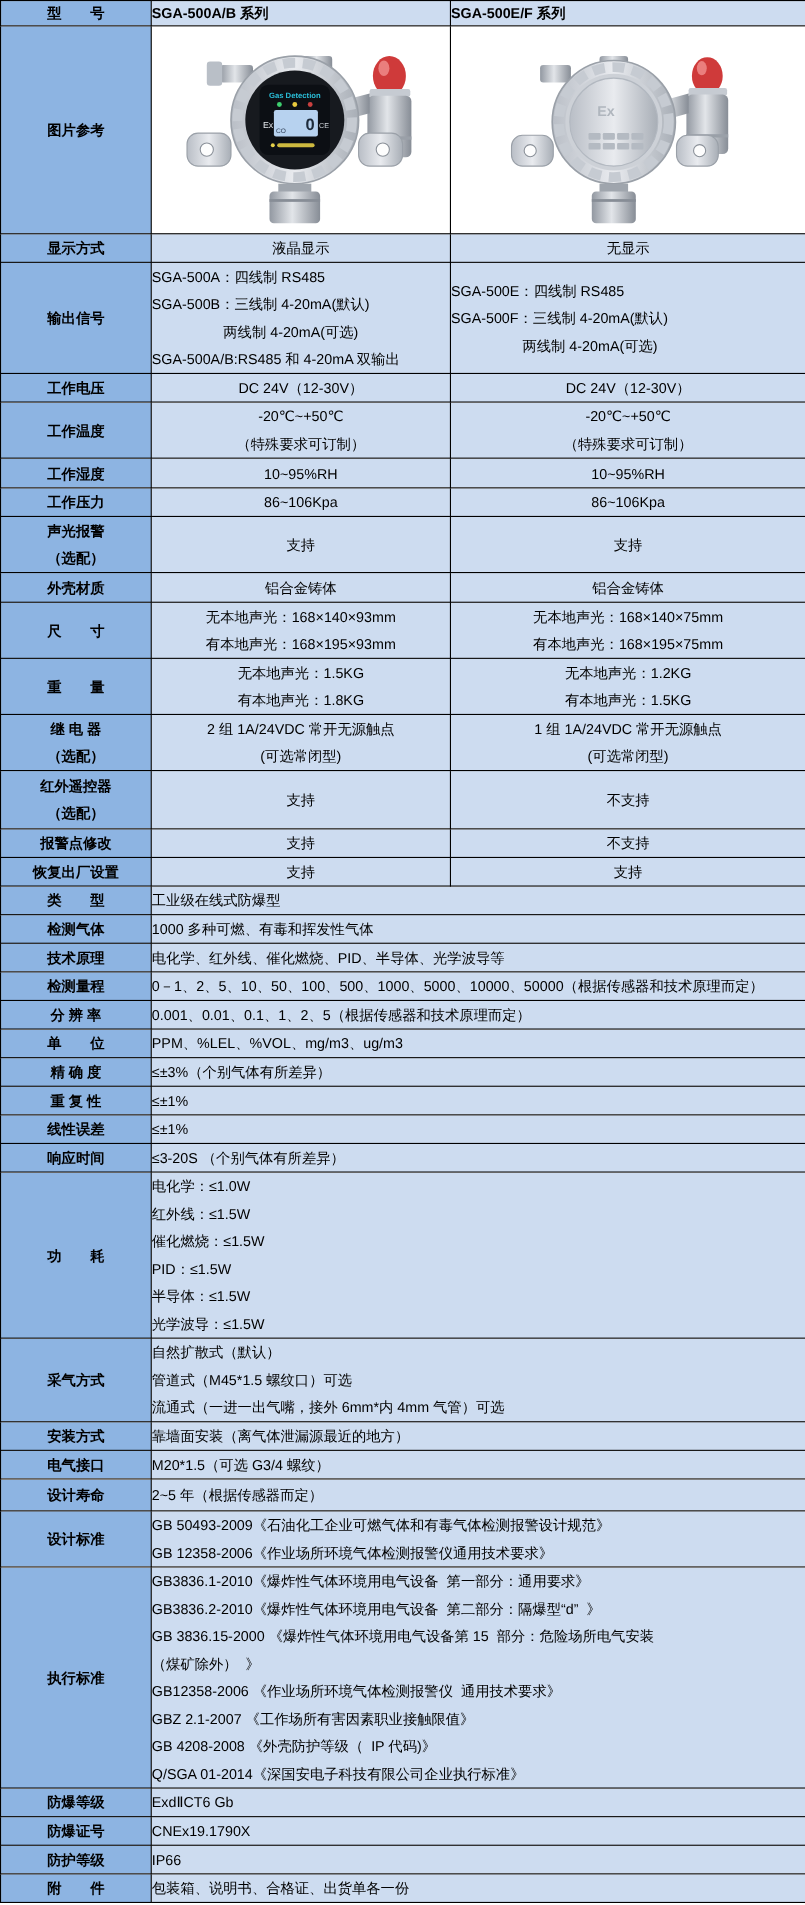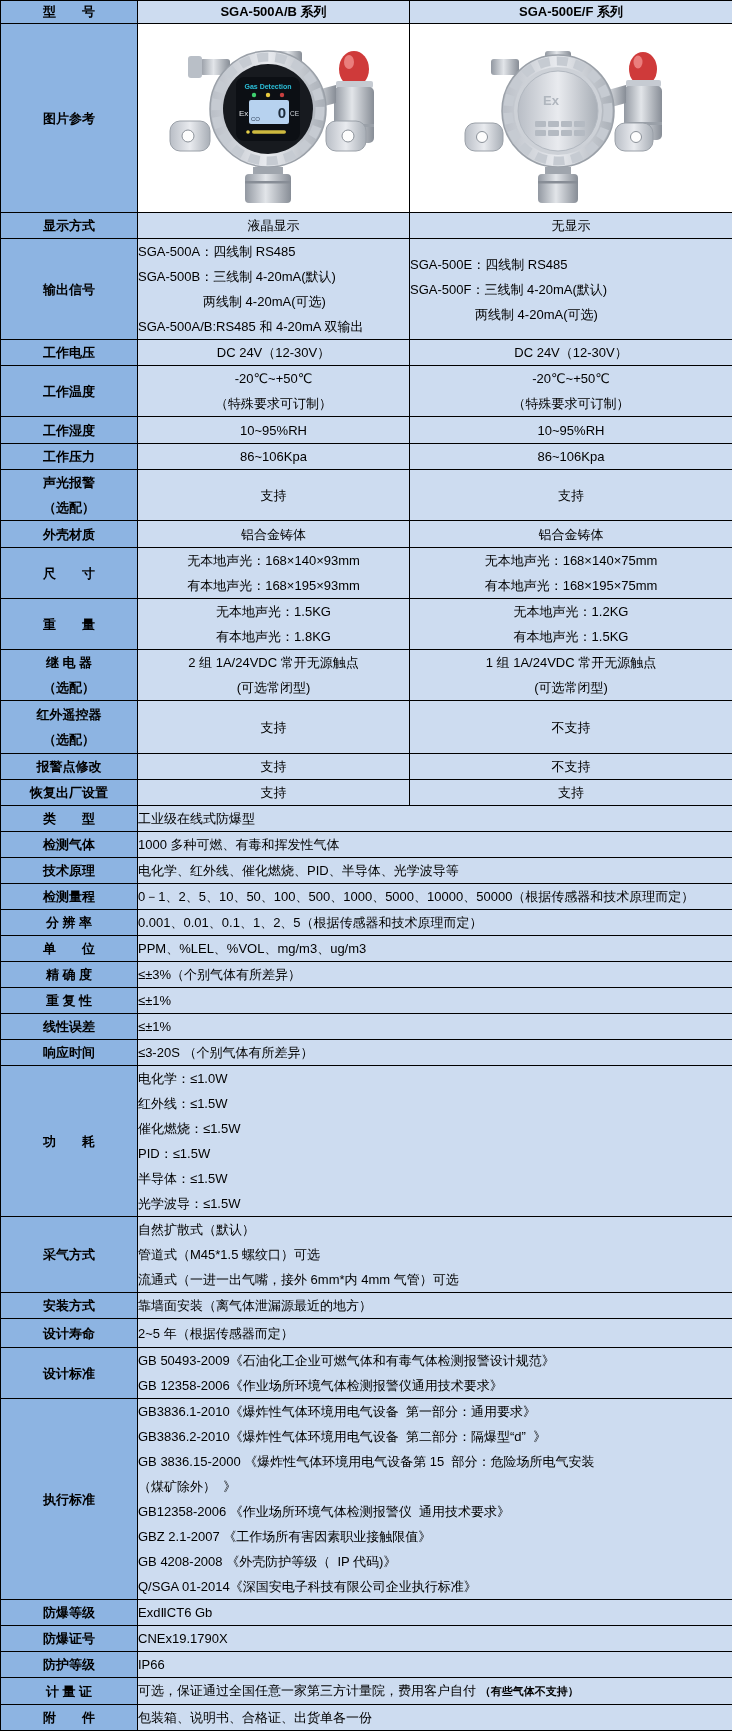--- a/index.html
+++ b/index.html
@@ -32,21 +32,20 @@
   td.lbl{
     background:var(--label-bg);
     font-weight:bold;
     font-size:14px;
     text-align:center;
   }
   td.hd{
     background:var(--cell-bg);
     font-weight:bold;
     font-size:14px;
-    text-align:center;
   }
   td.val{background:var(--cell-bg);}
   td.ctr{text-align:center;}
   td.spn{text-align:left;padding:0 8px 0 12px;}
   td.outsig{text-align:left;padding-left:34px;vertical-align:top;}
   td.img{
     background:var(--photo-bg);
     text-align:center;
     vertical-align:middle;
   }
@@ -462,20 +461,28 @@
         </td>
       </tr>
       <tr style="height: 23px; margin-left: 31px;">
         <td class="lbl">
           <div class="line">安装方式</div>
         </td>
         <td class="val spn" colspan="2">
           <div class="line">靠墙面安装（离气体泄漏源最近的地方）</div>
         </td>
       </tr>
+      <tr style="height: 26px;">
+        <td class="lbl">
+          <div class="line">电气接口</div>
+        </td>
+        <td class="val spn" colspan="2">
+          <div class="line">M20*1.5（可选 G3/4 螺纹）</div>
+        </td>
+      </tr>
       <tr style="height: 29px;">
         <td class="lbl">
           <div class="line">设计寿命</div>
         </td>
         <td class="val spn" colspan="2">
           <div class="line">2~5 年（根据传感器而定）</div>
         </td>
       </tr>
       <tr style="height: 49px;">
         <td class="lbl">
@@ -520,28 +527,20 @@
       <tr style="height: 26px;">
         <td class="lbl">
           <div class="line">防护等级</div>
         </td>
         <td class="val spn" colspan="2">
           <div class="line">IP66</div>
         </td>
       </tr>
       <tr style="height: 26px;">
         <td class="lbl">
-          <div class="line">计 量 证</div>
-        </td>
-        <td class="val spn" colspan="2">
-          <div class="line"><span>可选，保证通过全国任意一家第三方计量院，费用客户自付 </span><span class="bnote">（有些气体不支持）</span></div>
-        </td>
-      </tr>
-      <tr style="height: 26px;">
-        <td class="lbl">
           <div class="line">附　　件</div>
         </td>
         <td class="val spn" colspan="2">
           <div class="line">包装箱、说明书、合格证、出货单各一份</div>
         </td>
       </tr>
     </tbody>
 </table>
 
 </body></html>

